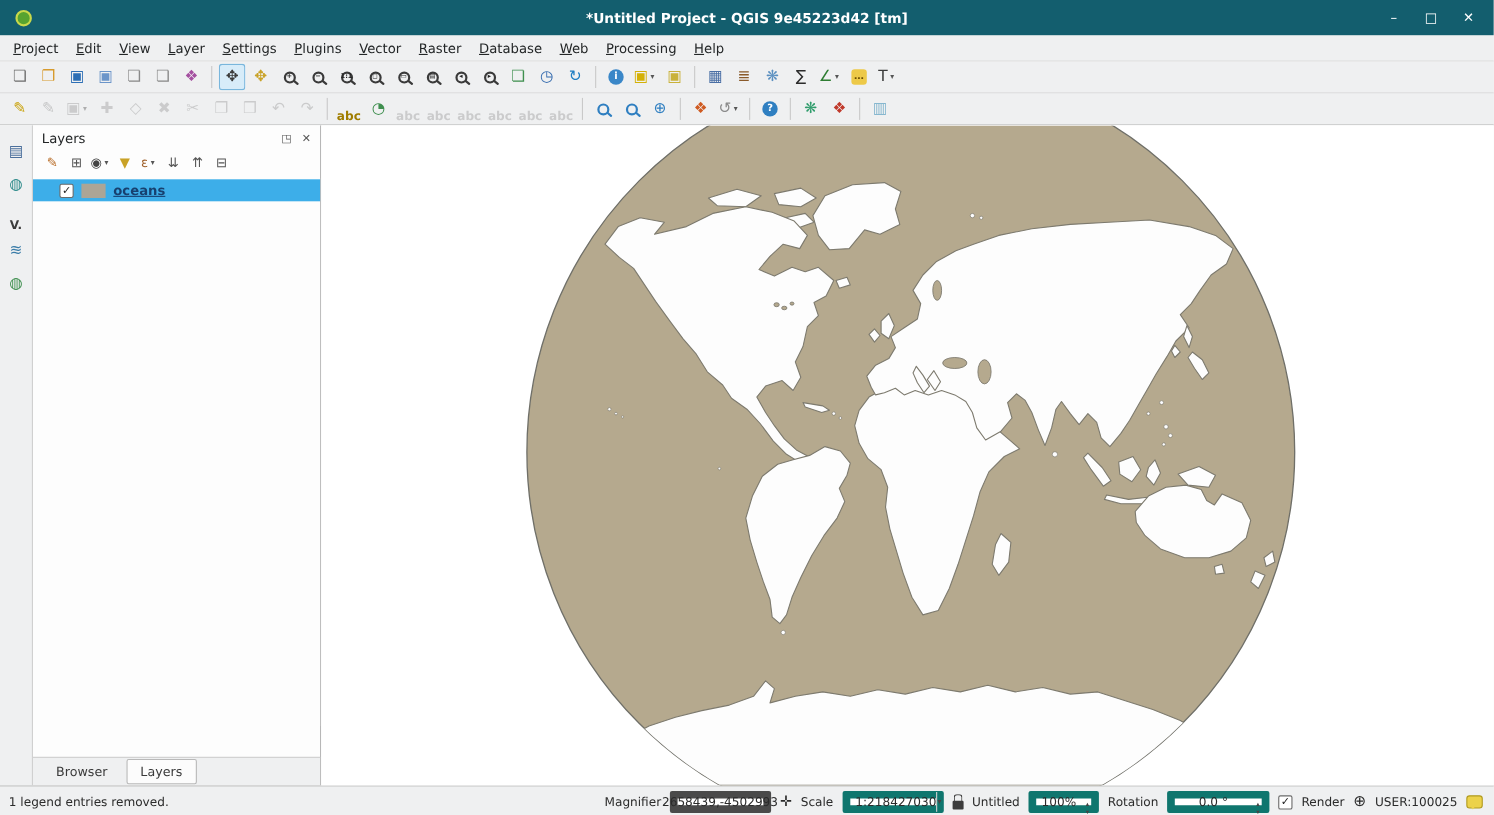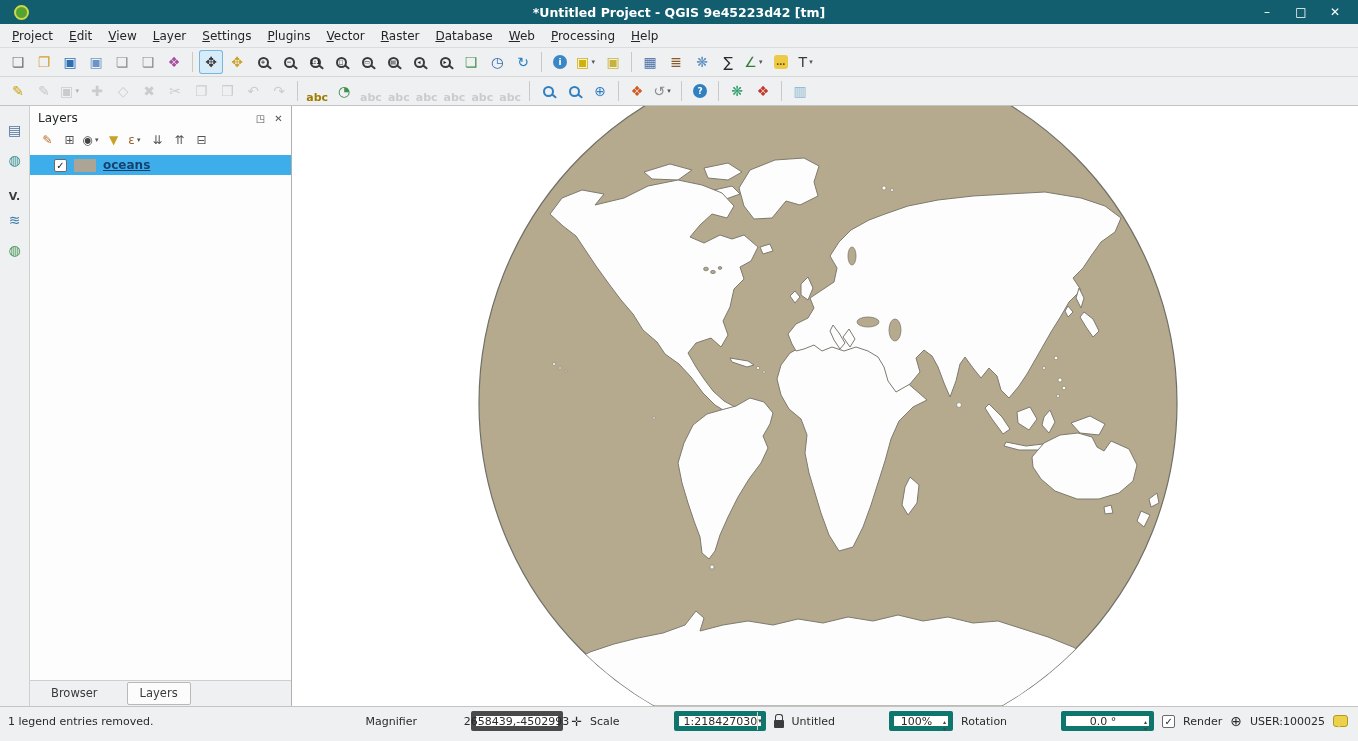--- a/index.html
+++ b/index.html
@@ -4,21 +4,21 @@
 <style>
   * { box-sizing: border-box; margin: 0; padding: 0; }
   html,body { width:1358px; height:741px; overflow:hidden; }
   body {
     font-family:"DejaVu Sans","Liberation Sans",sans-serif;
     font-size:12px; color:#232627; background:var(--chrome,#eff0f1);
     display:flex; flex-direction:column;
   }
 
   
-  .titlebar { height:24px; background:var(--titlebar,#135e6e); display:flex; align-items:center; color:#fff; position:relative; flex:0 0 auto;justify-content:space-between; }
+  .titlebar { height:32px; background:var(--titlebar,#135e6e); display:flex; align-items:center; color:#fff; position:relative; flex:0 0 auto;justify-content:space-between; }
   .app-icon { width:15px; height:15px; border-radius:50%; background:#57a32f; border:2px solid #c8d94a; margin-left:14px; }
   .title-text { position:absolute; left:50%; transform:translateX(-50%); font-weight:bold; font-size:12.5px; white-space:nowrap; }
   .win-controls { margin-left:auto; display:flex; gap:20px; padding-right:16px; }
   .win-btn { width:14px; text-align:center; font-size:12px; line-height:14px; color:#fff; }
 
   
   .menubar { height:24px; display:flex; align-items:center; padding-left:4px; background:var(--chrome); border-bottom:1px solid #dcdcdc; flex:0 0 auto; }
   .menu-item { padding:3px 8px; white-space:nowrap; }
 
   
@@ -49,40 +49,40 @@
   .panel-toolbar { height:26px; display:flex; align-items:center; gap:3px; padding:0 8px 2px; }
   .ptbtn { min-width:19px; height:19px; display:flex; align-items:center; justify-content:center; border-radius:2px; }
   .ptbtn .glyph { font-size:12px; }
   .layer-tree { flex:1; background:#fdfdfd; padding-top:1px; }
   .layer-row { height:20px; display:flex; align-items:center; gap:7px; padding-left:24px; }
   .layer-row.selected { background:var(--selection,#3daee9); }
   .cb { width:13px; height:13px; background:#fff; border:1px solid #6a6a6a; border-radius:2px; font-size:10px; line-height:11px; text-align:center; color:#222; font-weight:bold; flex:0 0 auto; }
   .swatch { width:22px; height:13px; flex:0 0 auto; }
   .layer-name { font-size:12px; font-weight:bold; color:#17406f; text-decoration:underline; }
 
-  .dock-tabs { height:26px; display:flex; align-items:center; gap:16px; padding-left:8px; background:var(--chrome); border-top:1px solid #cfcfcf;margin-top:28px; }
+  .dock-tabs { height:26px; display:flex; align-items:center; gap:4px; padding-left:8px; background:var(--chrome); border-top:1px solid #cfcfcf;margin-top:28px; }
   .dock-tab { padding:3px 12px 4px; font-size:11.5px; color:#3a3a3a; border:1px solid transparent; border-radius:2px; }
   .dock-tab.active { background:#fcfcfc; border-color:#b9b9b9; }
 
   .map-canvas { flex:1; background:#fff; position:relative; overflow:hidden; }
   .map-canvas svg { position:absolute; inset:0; width:100%; height:100%; }
   .ocean-circle { fill:var(--ocean,#b5a98e); stroke:#6f6f68; stroke-width:1.2; }
   .land path, .land circle { fill:var(--land,#fdfdfd); stroke:var(--coast,#7d7a6e); stroke-width:1; stroke-linejoin:round; }
   .land circle { stroke-width:.6; }
   .innersea { fill:var(--ocean,#b5a98e); stroke:var(--coast,#7d7a6e); stroke-width:.8; }
 
   
   .statusbar { height:29px; background:var(--chrome); border-top:1px solid #c4c4c4; display:flex; align-items:center; padding:0 8px; gap:8px; font-size:11px; color:#2b2b2b; flex:0 0 auto; }
   .locator { width:245px; height:20px; background:#fff; border:1px solid #b6b6b6; border-radius:2px; display:flex; align-items:center; gap:7px; padding:0 7px; }
   .locator .mag { width:8px; height:8px; border-width:1.5px; border-color:#777; }
   .locator .mag::after { width:4px; height:1.5px; background:#777; right:-3.5px; bottom:-1px; }
   .locator-ph { color:#8f8f8f; }
   .sb-spacer { flex:1; }
   .sb-label { white-space:nowrap; }
-  .sb-input { height:20px; background:#fff; border:5px solid #0f766e; border-radius:2px; display:flex; align-items:center; justify-content:center; padding:0 5px; white-space:nowrap;margin-left:46px; }
+  .sb-input { height:20px; background:#fff; border:7px solid #0f766e; border-radius:2px; display:flex; align-items:center; justify-content:center; padding:0 5px; white-space:nowrap; }
   .coord { width:92px; border-color:#4a4a4a; }
   .caret { width:1px; height:13px; background:#111; margin-left:1px; display:inline-block; }
   .combo { width:92px; justify-content:space-between; padding-right:0; }
   .combo-dd { width:15px; height:18px; display:flex; align-items:center; justify-content:center; font-size:7px; color:#444; border-left:1px solid #d2d2d2; }
   .spin { padding-right:14px; position:relative; }
   .spin.mg { width:64px; } .spin.rot { width:93px; }
   .spin-arrows { position:absolute; right:2px; top:2px; display:flex; flex-direction:column; font-size:6px; line-height:7px; color:#444; }
   .sb-ic { font-size:13px; color:#2b2b2b; }
   .i-lock { width:10px; height:8px; background:#3c3c3c; border-radius:1px; position:relative; margin-top:5px; }
   .i-lock::before { content:""; position:absolute; width:6px; height:6px; border:1.5px solid #3c3c3c; border-bottom:none; border-radius:3px 3px 0 0; left:1px; top:-6px; }

